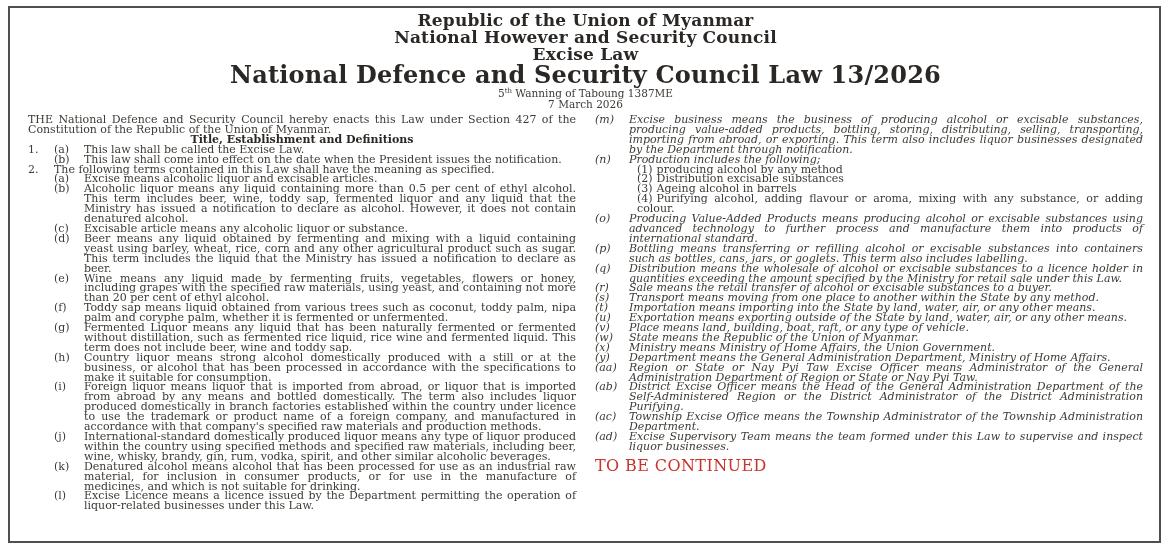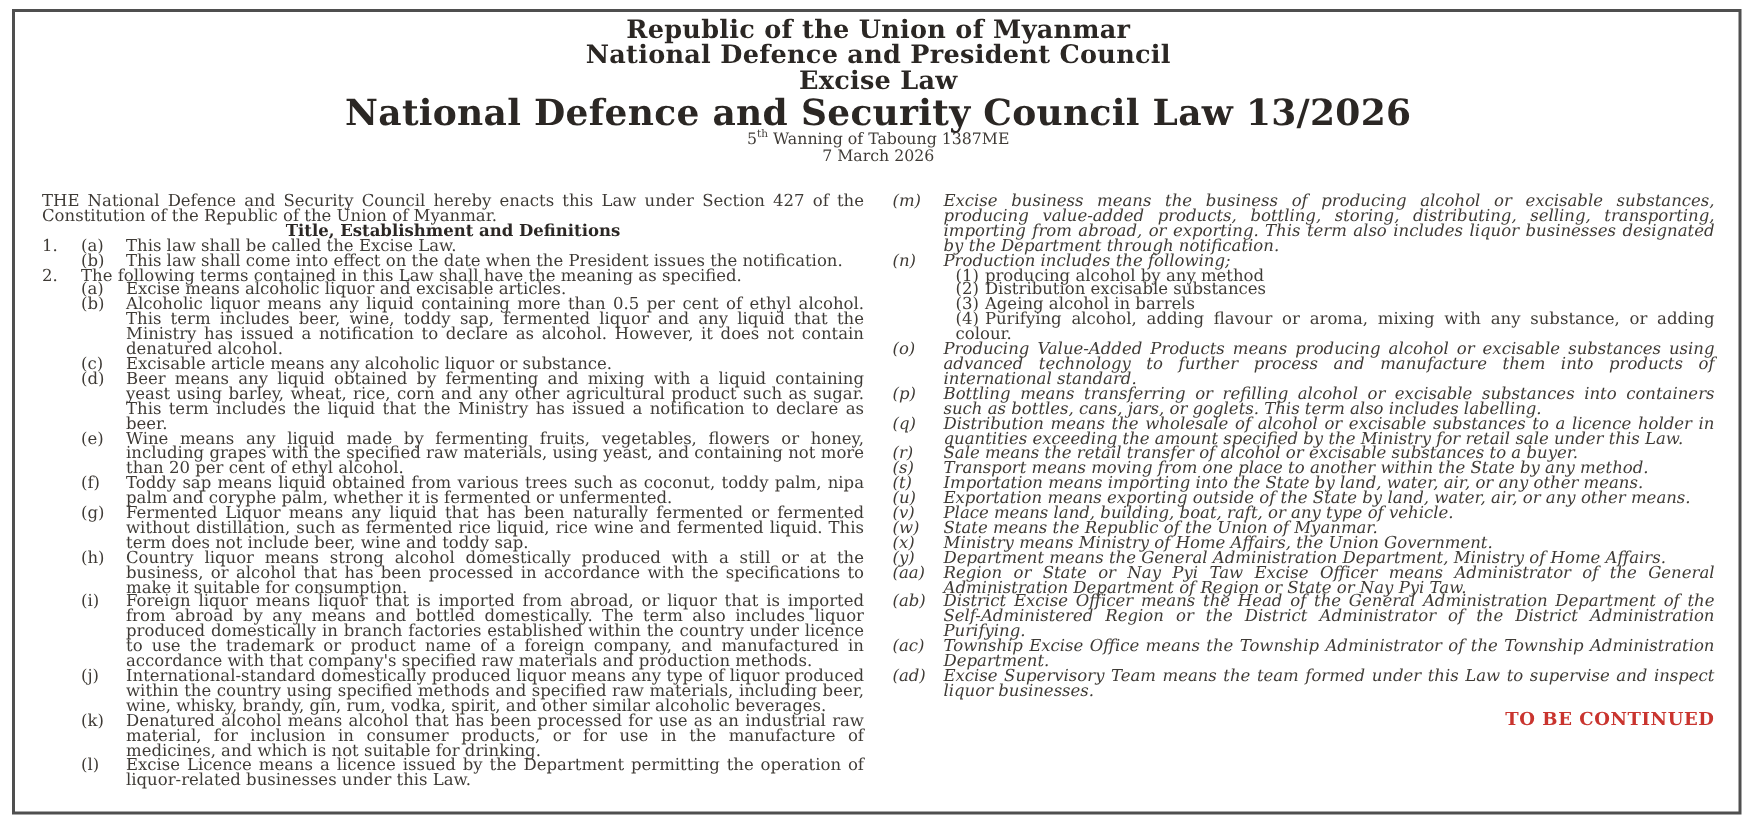--- a/index.html
+++ b/index.html
@@ -34,21 +34,21 @@
     font-size: 10.5px;
     line-height: 11px;
     color: #3e3a35;
   }
   .date-line sup { font-size: 7px; line-height: 0; }
   .masthead .date-block { margin-top: 3px; }
   
   .columns {
     display: flex;
     gap: 19px;
-    margin-top: 19px;
+    margin-top: 5px;
     color: #3e3a35;
     font-size: 11px;
     line-height: 9.9px;
   }
   .col { flex: 1 1 0; min-width: 0; }
   .intro { text-align: justify; }
   .chapter-label, .chapter-title {
     text-align: center;
     font-weight: bold;
     color: #2b2724;
@@ -66,35 +66,35 @@
     margin-left: -30px;
   }
   .col-right .row-body.hang { padding-left: 34px; font-style: italic; }
   .col-right .row-body.hang .item-label { width: 34px; margin-left: -34px; }
   .row-body.plain { padding-left: 0; }
   .row-body.subnum { padding-left: 42px; text-align: justify; }
   .row-body.subnum .item-label { margin-right: 4px; }
   
   .to-be-continued {
     margin-top: 9px;
-    text-align: right;
-    font-weight: bold;
-    font-size: 12px;
+    text-align: left;
+    font-weight: normal;
+    font-size: 16px;
     letter-spacing: 0.4px;
     color: #c9342e;
   }
 </style>
 </head>
 <body>
 
 <div class="frame" style="border-color: rgb(79, 79, 79);">
 
   <div class="masthead">
     <div class="title-line">Republic of the Union of Myanmar</div>
-    <div class="title-line">National Defence and President Council</div>
+    <div class="title-line">National However and Security Council</div>
     <div class="title-line">Excise Law</div>
     <div class="title-line title-lg">National Defence and Security Council Law 13/2026</div>
     <div class="date-block">
       <div class="date-line"><span>5</span><sup>th</sup><span> Wanning of Taboung 1387ME</span></div>
       <div class="date-line">7 March 2026</div>
     </div>
   </div>
 
   <div class="columns">
     <div class="col col-left">

